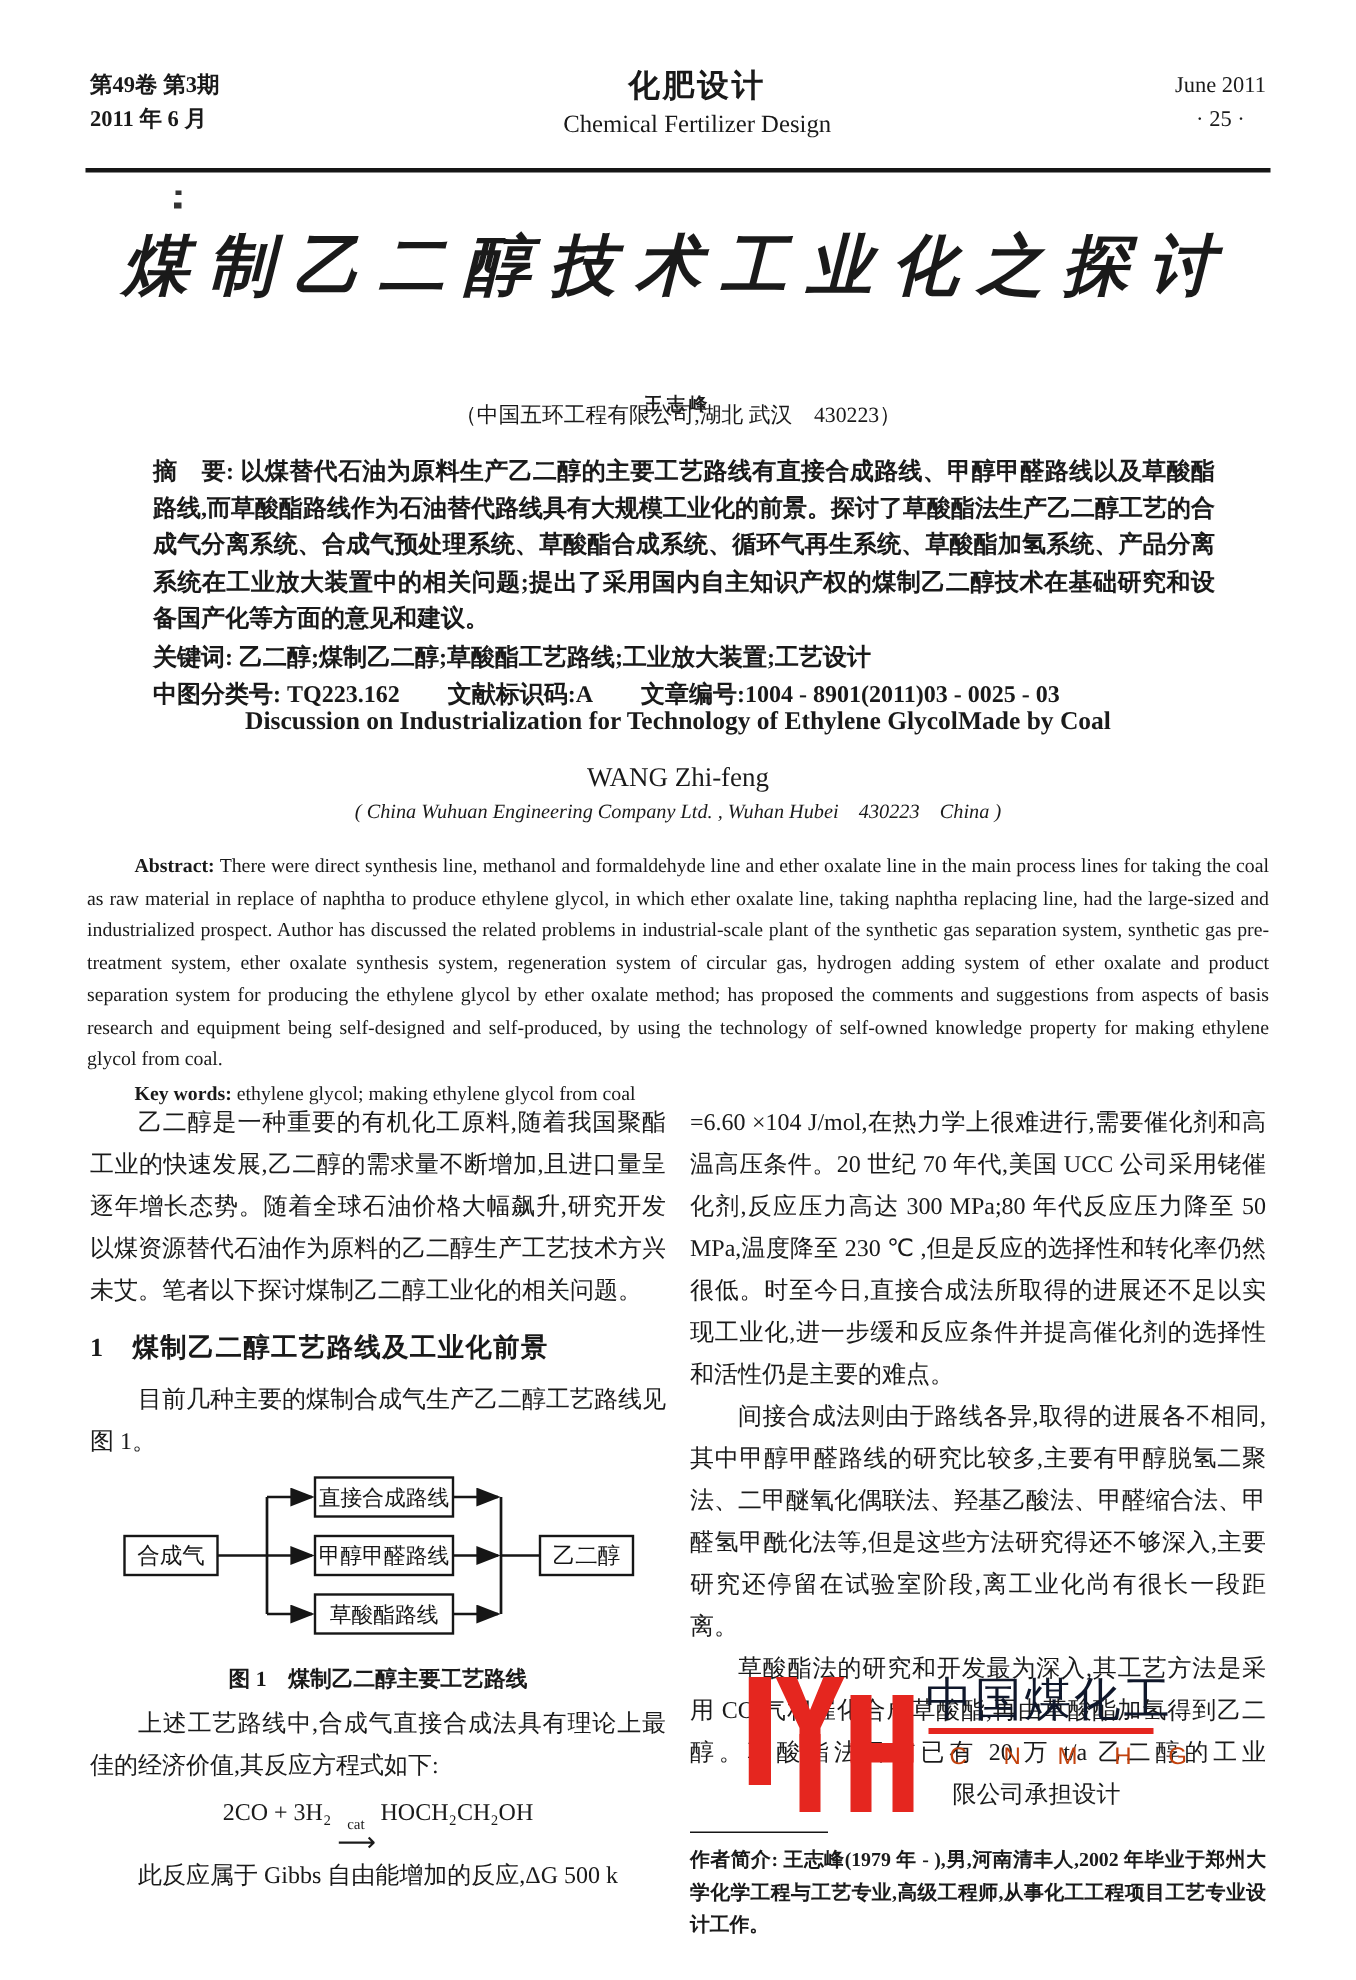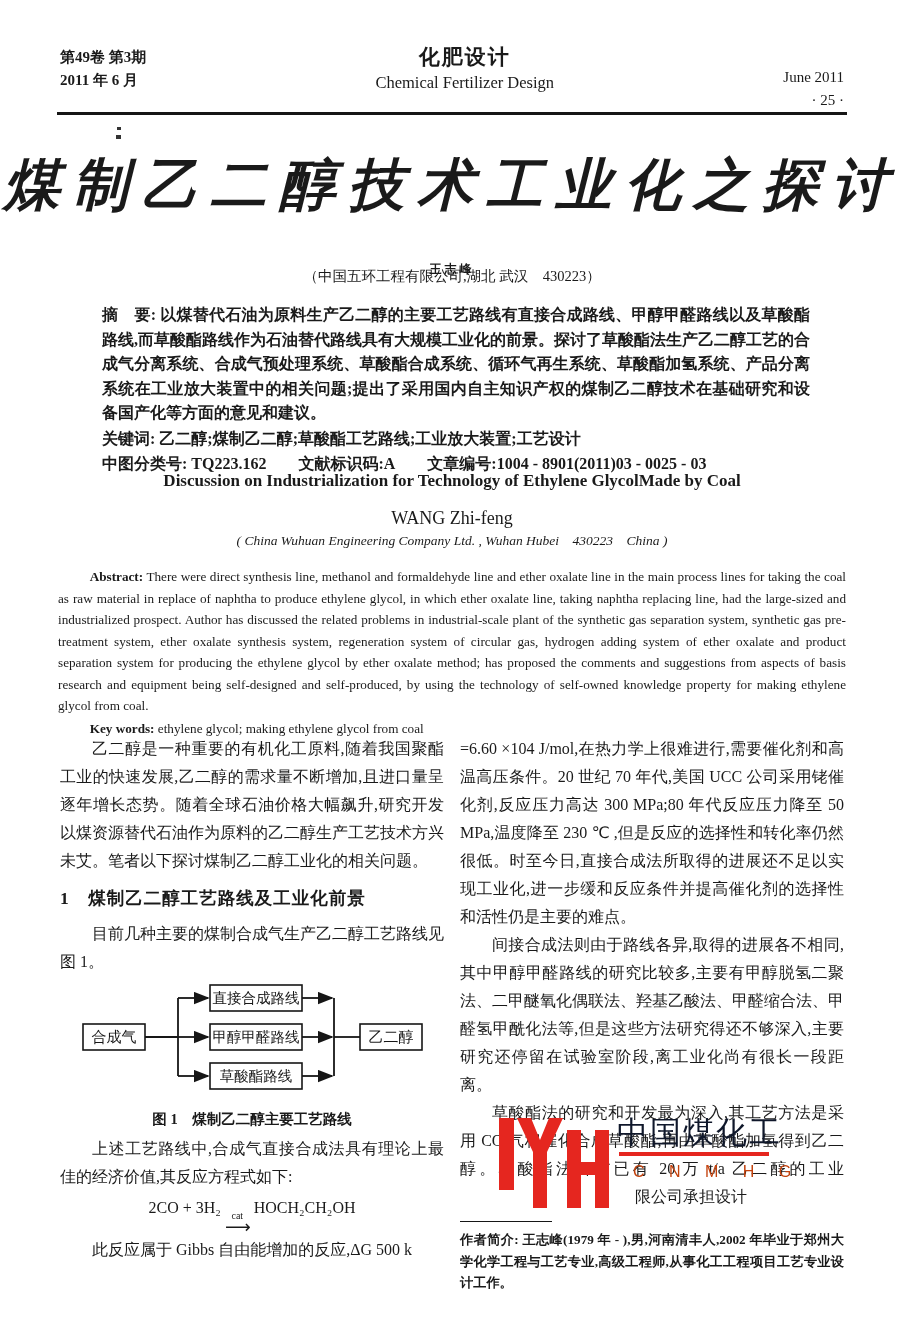--- a/index.html
+++ b/index.html
@@ -5,25 +5,25 @@
   html,body{margin:0;padding:0;background:#e9e9e9;}
   .page{position:relative;width:904px;height:1320px;margin:0 auto;background:#ffffff;
         color:#1a1a1a;font-family:"Liberation Serif","DejaVu Sans",serif;overflow:hidden;}
   
   .hdr{position:absolute;top:46px;left:60px;width:784px;display:flex;justify-content:space-between;align-items:flex-start;}
   .hdr .cell{font-size:15px;line-height:23px;}
   .hdr .left{text-align:left;font-weight:600;}
   .hdr .center{text-align:center;}
   .hdr .center .cn{font-size:21px;font-weight:bold;letter-spacing:2px;}
   .hdr .center .en{font-size:16.5px;margin-top:2px;}
-  .hdr .right{text-align:right;margin-top:20px;}
+  .hdr .right{text-align:center;}
   .hdr-rule{position:absolute;top:112px;left:57px;width:790px;height:3px;background:#161616;}
   
   .title{position:absolute;top:148px;left:0;width:100%;text-align:center;
-         font-size:56px;font-weight:bold;letter-spacing:13px;font-style:italic;}
+         font-size:44px;font-weight:bold;letter-spacing:13px;font-style:italic;}
   .author{position:absolute;top:240px;left:0;width:100%;text-align:center;font-size:12px;font-weight:bold;letter-spacing:3px;margin-top:21px;}
   .affil{position:absolute;top:267px;left:0;width:100%;text-align:center;font-size:14.5px;}
   
   .absblk{position:absolute;top:303px;left:102px;width:708px;font-size:16px;line-height:24.5px;
           text-align:justify;font-weight:600;}
   .absblk p{margin:0;}
   .absblk .meta{margin-top:1px;}
   .gap2{display:inline-block;width:2em;}
   .normwt{font-weight:600;}
   

